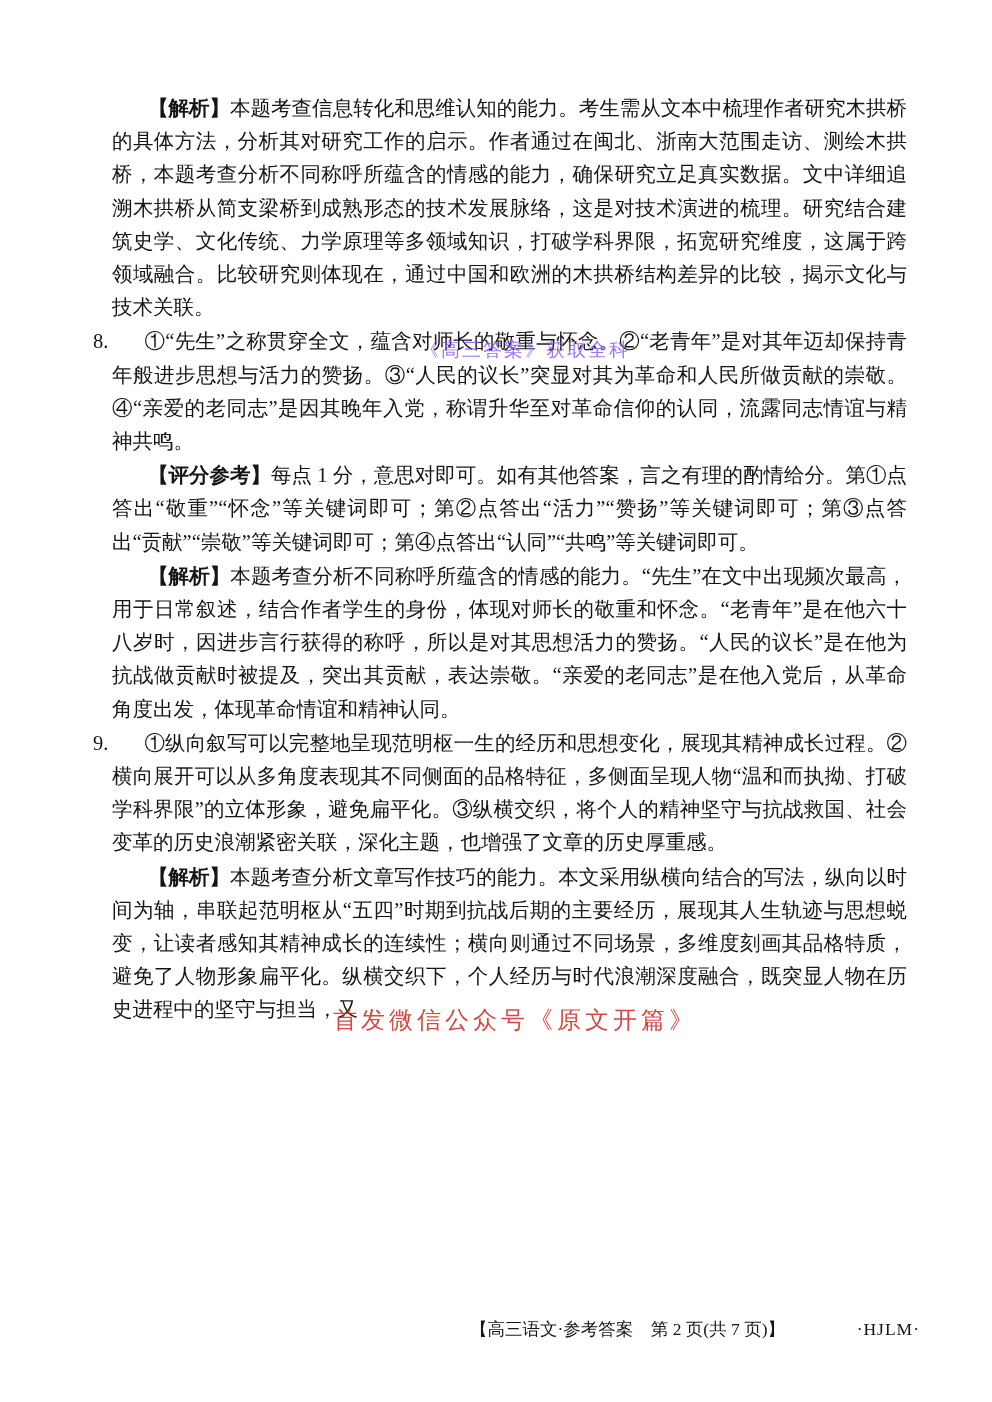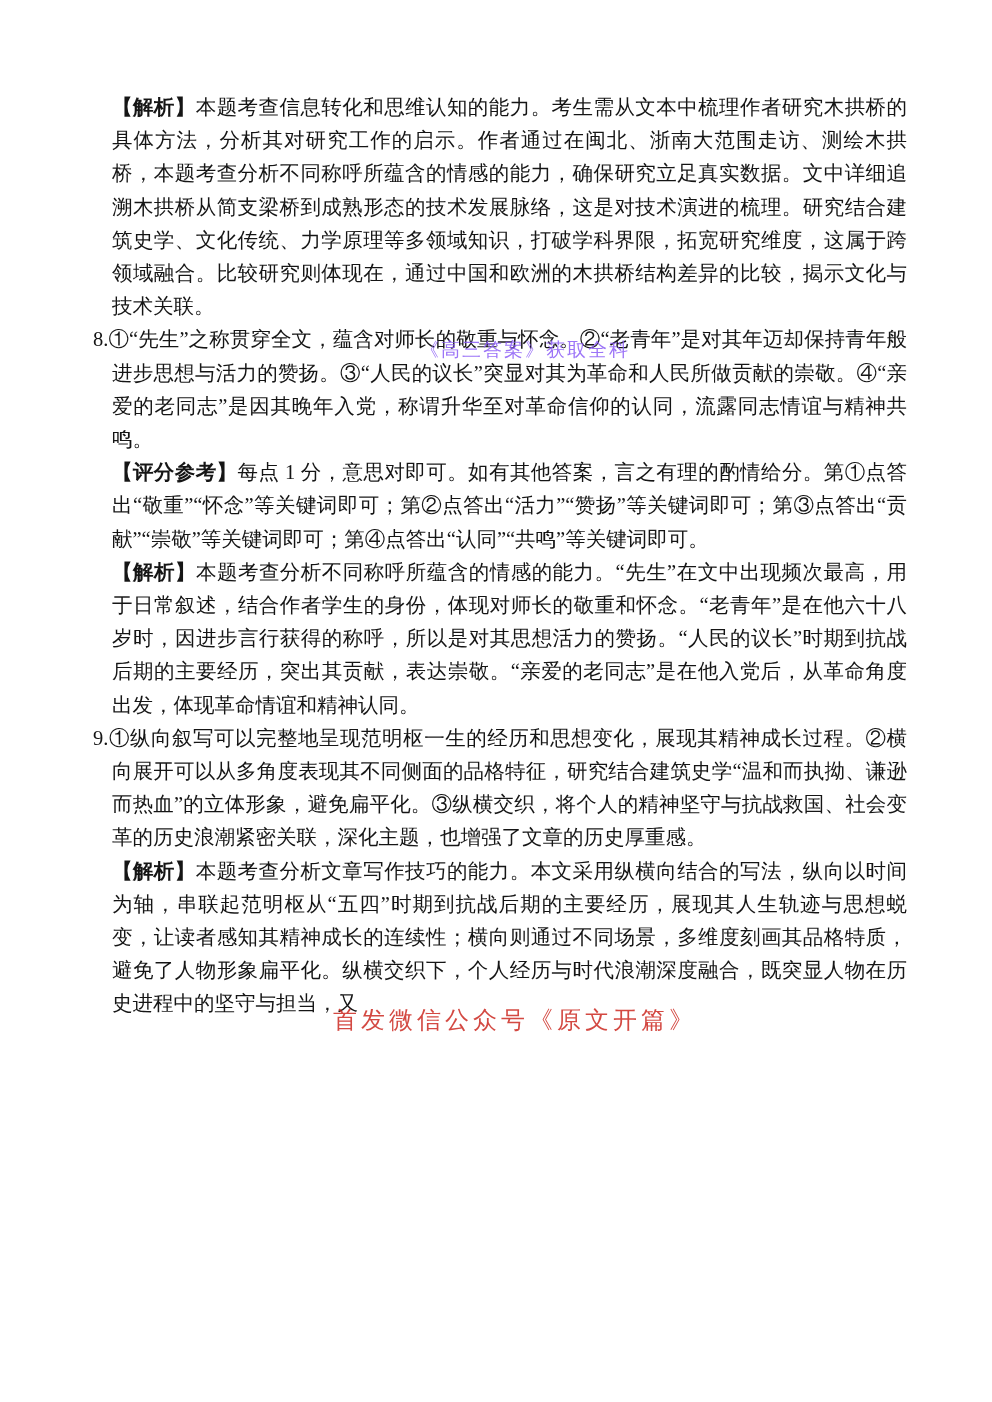--- a/index.html
+++ b/index.html
@@ -15,22 +15,23 @@
   .content {
     position:absolute; left:93px; top:91px; width:814px;
     font-size:20.5px; line-height:33.2px;
     text-align:justify;
   }
   p.para { margin:0; padding-left:19px; text-indent:0; }
   p.para.hang { text-indent:-19px; }
   .num { font-family:"Liberation Serif","DejaVu Serif",serif; }
   .num.wide-gap { margin-right:25px; }
   .label {
-    font-family:Liberation Serif, serif;
+    font-family:Liberation Sans, sans-serif;
     font-weight:700;
+    margin-left:36px;
   }
   .wm {
     position:absolute; white-space:nowrap;
     font-family:"Liberation Serif","DejaVu Serif",serif;
     opacity:0.85; pointer-events:none;
   }
   .wm-top   { left:420px; top:337px;  font-size:19px; letter-spacing:2px; }
   .wm-bottom{ left:333px; top:1004px; font-size:24px; letter-spacing:4px; }
   .footer {
     position:absolute; left:93px; top:1315px; width:827px; height:28px;
@@ -46,25 +47,29 @@
 
   <div class="content">
     <p class="para"><span class="num"></span><b class="label">【解析】</b><span class="body-text">本题考查信息转化和思维认知的能力。考生需从文本中梳理作者研究木拱桥的具体方法，分析其对研究工作的启示。作者通过在闽北、浙南大范围走访、测绘木拱桥，本题考查分析不同称呼所蕴含的情感的能力，确保研究立足真实数据。文中详细追溯木拱桥从简支梁桥到成熟形态的技术发展脉络，这是对技术演进的梳理。研究结合建筑史学、文化传统、力学原理等多领域知识，打破学科界限，拓宽研究维度，这属于跨领域融合。比较研究则体现在，通过中国和欧洲的木拱桥结构差异的比较，揭示文化与技术关联。</span></p>
 
 
 
     <p class="para hang"><span class="num">8.</span><b class="label"></b><span class="body-text">①“先生”之称贯穿全文，蕴含对师长的敬重与怀念。②“老青年”是对其年迈却保持青年般进步思想与活力的赞扬。③“人民的议长”突显对其为革命和人民所做贡献的崇敬。④“亲爱的老同志”是因其晚年入党，称谓升华至对革命信仰的认同，流露同志情谊与精神共鸣。</span></p>
 
     <p class="para"><span class="num"></span><b class="label">【评分参考】</b><span class="body-text">每点 1 分，意思对即可。如有其他答案，言之有理的酌情给分。第①点答出“敬重”“怀念”等关键词即可；第②点答出“活力”“赞扬”等关键词即可；第③点答出“贡献”“崇敬”等关键词即可；第④点答出“认同”“共鸣”等关键词即可。</span></p>
 
-    <p class="para"><span class="num"></span><b class="label">【解析】</b><span class="body-text">本题考查分析不同称呼所蕴含的情感的能力。“先生”在文中出现频次最高，用于日常叙述，结合作者学生的身份，体现对师长的敬重和怀念。“老青年”是在他六十八岁时，因进步言行获得的称呼，所以是对其思想活力的赞扬。“人民的议长”时期到抗战后期的主要经历，突出其贡献，表达崇敬。“亲爱的老同志”是在他入党后，从革命角度出发，体现革命情谊和精神认同。</span></p>
+    <p class="para"><span class="num"></span><b class="label">【解析】</b><span class="body-text">本题考查分析不同称呼所蕴含的情感的能力。“先生”在文中出现频次最高，用于日常叙述，结合作者学生的身份，体现对师长的敬重和怀念。“老青年”是在他六十八岁时，因进步言行获得的称呼，所以是对其思想活力的赞扬。“人民的议长”是在他为抗战做贡献时被提及，突出其贡献，表达崇敬。“亲爱的老同志”是在他入党后，从革命角度出发，体现革命情谊和精神认同。</span></p>
 
-    <p class="para hang"><span class="num">9.</span><b class="label"></b><span class="body-text">①纵向叙写可以完整地呈现范明枢一生的经历和思想变化，展现其精神成长过程。②横向展开可以从多角度表现其不同侧面的品格特征，研究结合建筑史学“温和而执拗、谦逊而热血”的立体形象，避免扁平化。③纵横交织，将个人的精神坚守与抗战救国、社会变革的历史浪潮紧密关联，深化主题，也增强了文章的历史厚重感。</span></p>
+    <p class="para hang"><span class="num">9.</span><b class="label"></b><span class="body-text">①纵向叙写可以完整地呈现范明枢一生的经历和思想变化，展现其精神成长过程。②横向展开可以从多角度表现其不同侧面的品格特征，多侧面呈现人物“温和而执拗、打破学科界限”的立体形象，避免扁平化。③纵横交织，将个人的精神坚守与抗战救国、社会变革的历史浪潮紧密关联，深化主题，也增强了文章的历史厚重感。</span></p>
 
 
     <p class="para"><span class="num"></span><b class="label">【解析】</b><span class="body-text">本题考查分析文章写作技巧的能力。本文采用纵横向结合的写法，纵向以时间为轴，串联起范明枢从“五四”时期到抗战后期的主要经历，展现其人生轨迹与思想蜕变，让读者感知其精神成长的连续性；横向则通过不同场景，多维度刻画其品格特质，避免了人物形象扁平化。纵横交织下，个人经历与时代浪潮深度融合，既突显人物在历史进程中的坚守与担当，又</span></p>
   </div>
 
   <div class="wm wm-top" style="color: #8b5cf6;">《高三答案》获取全科</div>
   <div class="wm wm-bottom" style="color: rgb(204, 42, 34);">首发微信公众号《原文开篇》</div>
 
+  <div class="footer">
+    <span class="footer-title">【高三语文·参考答案　第 2 页(共 7 页)】</span>
+    <span class="footer-code">·HJLM·</span>
+  </div>
 
 </div>
 
 </body></html>

